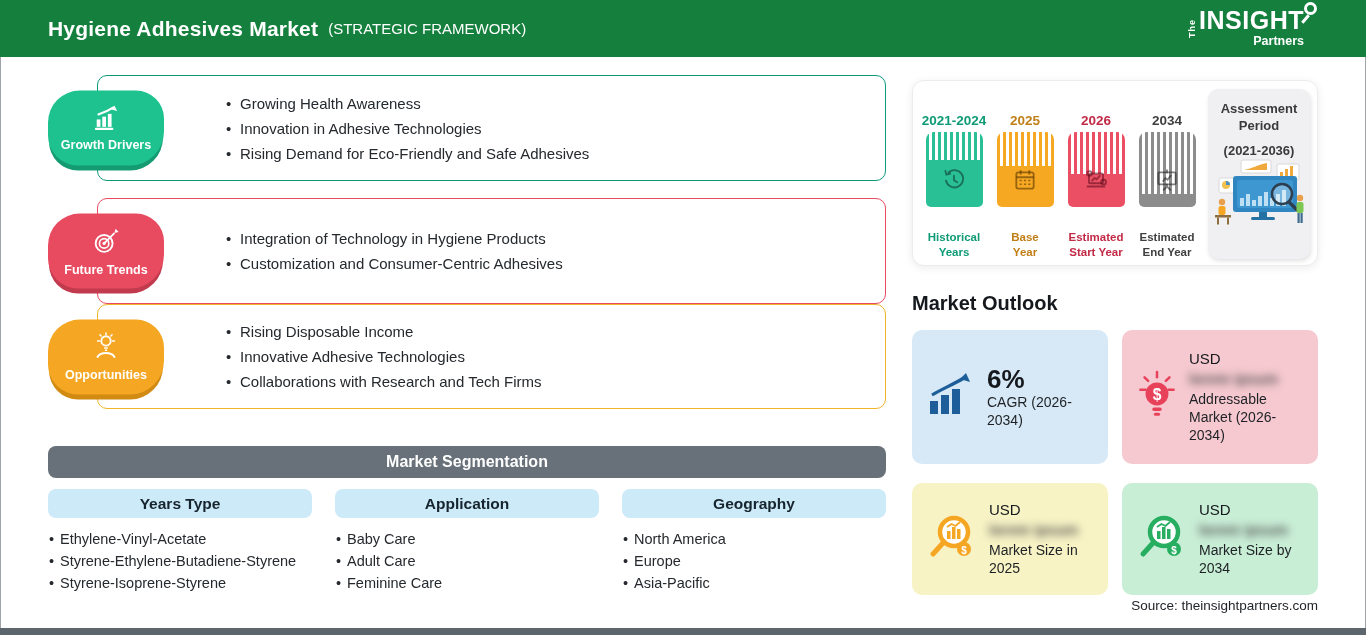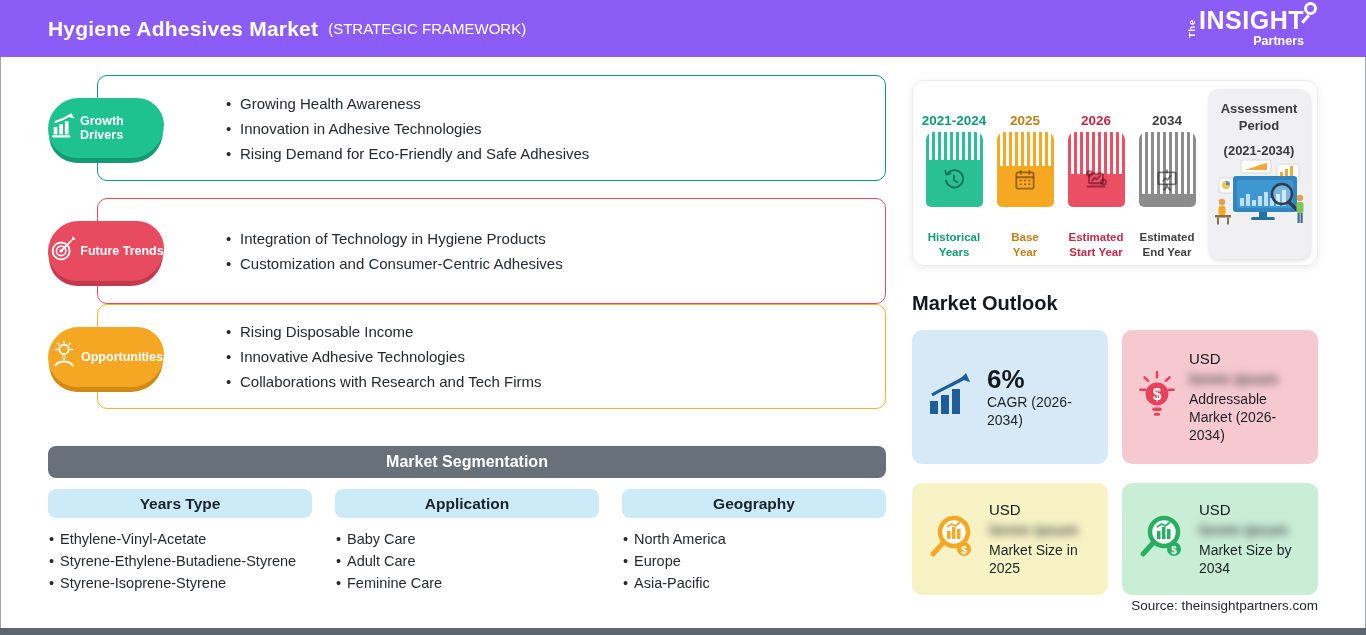--- a/index.html
+++ b/index.html
@@ -1,21 +1,21 @@
 <!DOCTYPE html>
 <html><head>
 <meta charset="utf-8">
 <style>
   * { margin:0; padding:0; box-sizing:border-box; }
   body { font-family:"Liberation Sans", sans-serif; background:#fff; }
   .page { position:relative; width:1366px; height:635px; background:#fff; overflow:hidden;
           box-shadow: inset 1px 0 0 #9fa4a9, inset -1px 0 0 #9fa4a9; }
 
   
-  .header { position:absolute; top:0; left:0; width:100%; height:57px; background:#8b5cf6;
+  .header { position:absolute; top:0; left:0; width:100%; height:57px; background:#15803d;
             display:flex; align-items:center; padding-left:48px; }
   .hdr-title { color:#fff; font-size:21px; font-weight:bold; letter-spacing:.2px; }
   .hdr-sub { color:#fff; font-size:15px; margin-left:10px; font-weight:400; }
   .logo { margin-left:auto; margin-right:62px; display:flex; align-items:center; color:#fff; }
   .logo-the { writing-mode:vertical-rl; transform:rotate(180deg); font-size:9px; font-weight:bold; letter-spacing:1px; margin-right:2px; }
   .logo-main { display:flex; flex-direction:column; align-items:flex-end; }
   .logo-insight { font-size:25px; font-weight:800; letter-spacing:.5px; line-height:.95; position:relative; }
   .logo-mag { position:absolute; width:13px; height:13px; border:3px solid #fff; border-radius:50%; top:-7px; right:-13px; }
   .logo-mag::after { content:''; position:absolute; width:3px; height:10px; background:#fff; transform:rotate(40deg); top:9px; left:-3px; }
   .logo-partners { font-size:12.5px; font-weight:bold; margin-top:1px; }
@@ -23,22 +23,22 @@
   
   .drv-row { position:absolute; left:48px; width:838px; height:106px; }
   .drv-box { margin-left:49px; height:100%; border-radius:10px; background:#fff;
              display:flex; flex-direction:column; justify-content:center; }
   .bd-green { border:1.5px solid #0d9a7c; }
   .bd-red   { border:1.5px solid #e84a5f; }
   .bd-amber { border:1.5px solid #f0b429; }
   .drv-box ul { list-style:none; padding-left:142px; }
   .drv-box li { position:relative; font-size:15px; color:#25292d; margin:8px 0; }
   .drv-box li::before { content:'•'; position:absolute; left:-14px; color:#25292d; }
-  .badge { position:absolute; left:0; top:50%; transform:translateY(-50%); width:116px; height:60px;
-           border-radius:32px 28px 34px 30px; z-index:2; display:flex; flex-direction:row;
+  .badge { position:absolute; left:0; top:50%; transform:translateY(-50%); width:116px; height:75px;
+           border-radius:32px 28px 34px 30px; z-index:2; display:flex; flex-direction:column;
            align-items:center; justify-content:center; gap:2px; }
   .badge-label { color:#fff; font-size:12.5px; font-weight:bold; }
   .bg-green { background:#1ec28e; box-shadow:0 6px 0 -1px #149b71; }
   .bg-red   { background:#e84a5f; box-shadow:0 6px 0 -1px #c23a4e; }
   .bg-amber { background:#f5a623; box-shadow:0 6px 0 -1px #d18a12; }
 
   
   .seg-bar { position:absolute; left:48px; top:446px; width:838px; height:32px; background:#68717a;
              border-radius:8px; display:flex; align-items:center; justify-content:center; }
   .seg-bar-title { color:#fff; font-size:16px; font-weight:bold; }
@@ -283,21 +283,21 @@
           </div>
         </div>
         <div class="tl-caption c-gray">
           <div>Estimated</div>
           <div>End Year</div>
         </div>
       </div>
     </div>
     <div class="assess">
       <div class="assess-title">Assessment Period</div>
-      <div class="assess-range">(2021-2034)</div>
+      <div class="assess-range">(2021-2036)</div>
       <span>
         <svg width="92" height="68" viewBox="0 0 92 68">
           <rect x="28" y="2" width="30" height="13" rx="2" fill="#fff" stroke="#d8d8d8"></rect>
           <path d="M31 12 C 38 11, 44 7, 54 5 L54 12 Z" fill="#f0a93c"></path>
           <rect x="64" y="6" width="22" height="16" rx="2" fill="#fff" stroke="#d8d8d8"></rect>
           <rect x="67" y="14" width="3" height="6" fill="#f0a93c"></rect>
             <rect x="72" y="11" width="3" height="9" fill="#f0a93c"></rect>
             <rect x="77" y="8" width="3" height="12" fill="#f0a93c"></rect>
           <rect x="6" y="20" width="20" height="15" rx="2" fill="#fff" stroke="#d8d8d8"></rect>
           <circle cx="13" cy="27" r="4" fill="#f2c14e"></circle>

